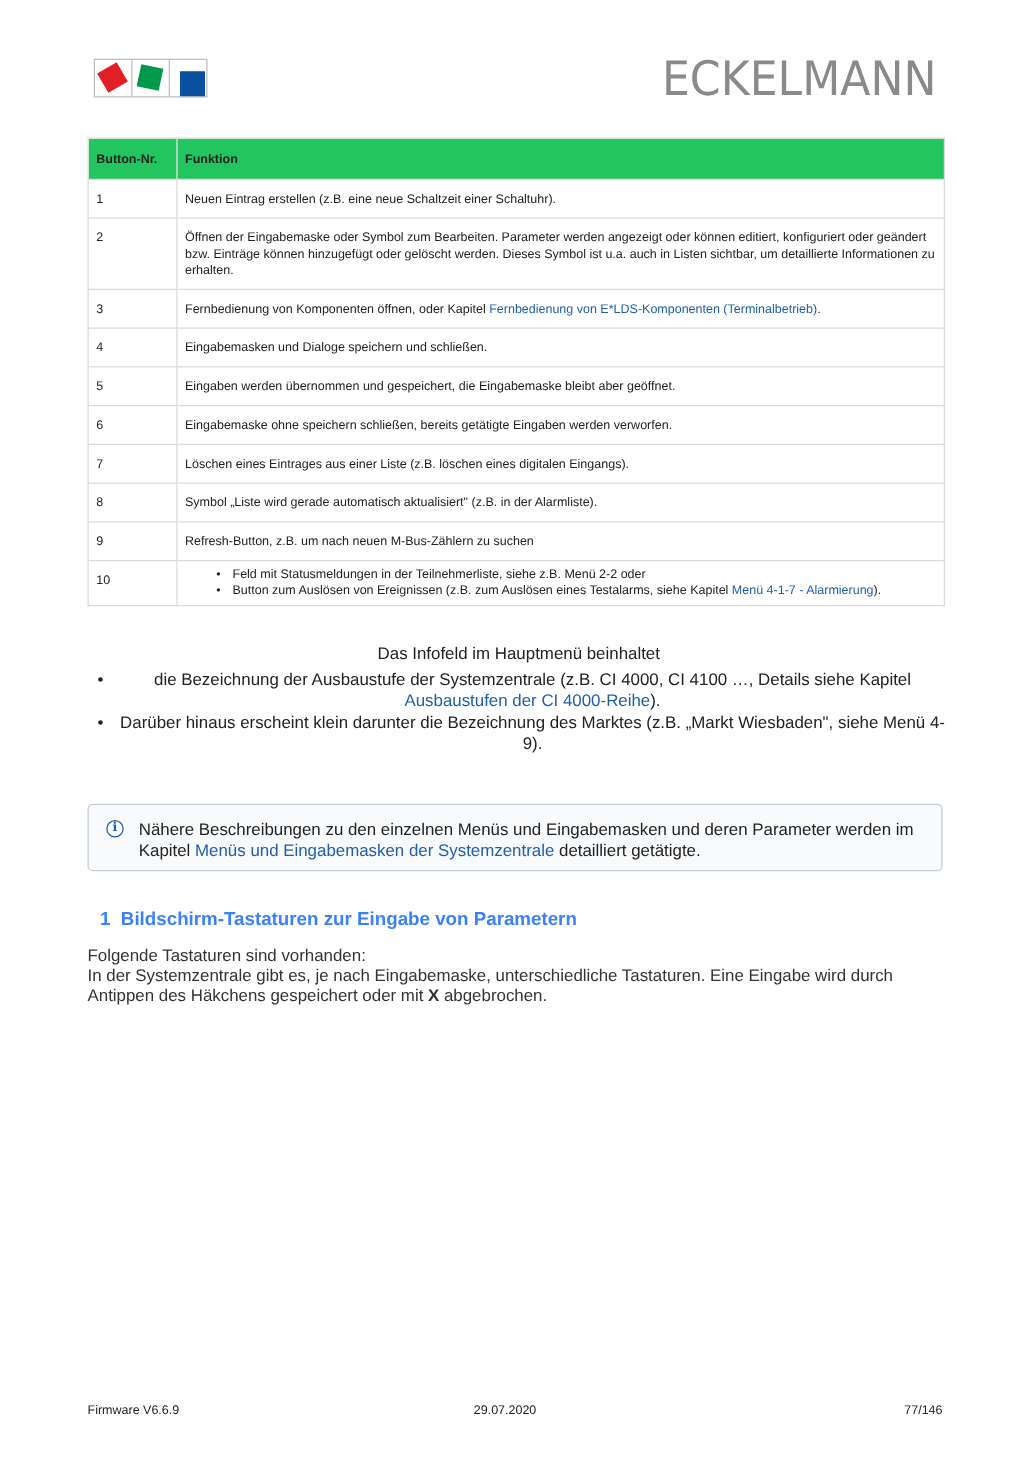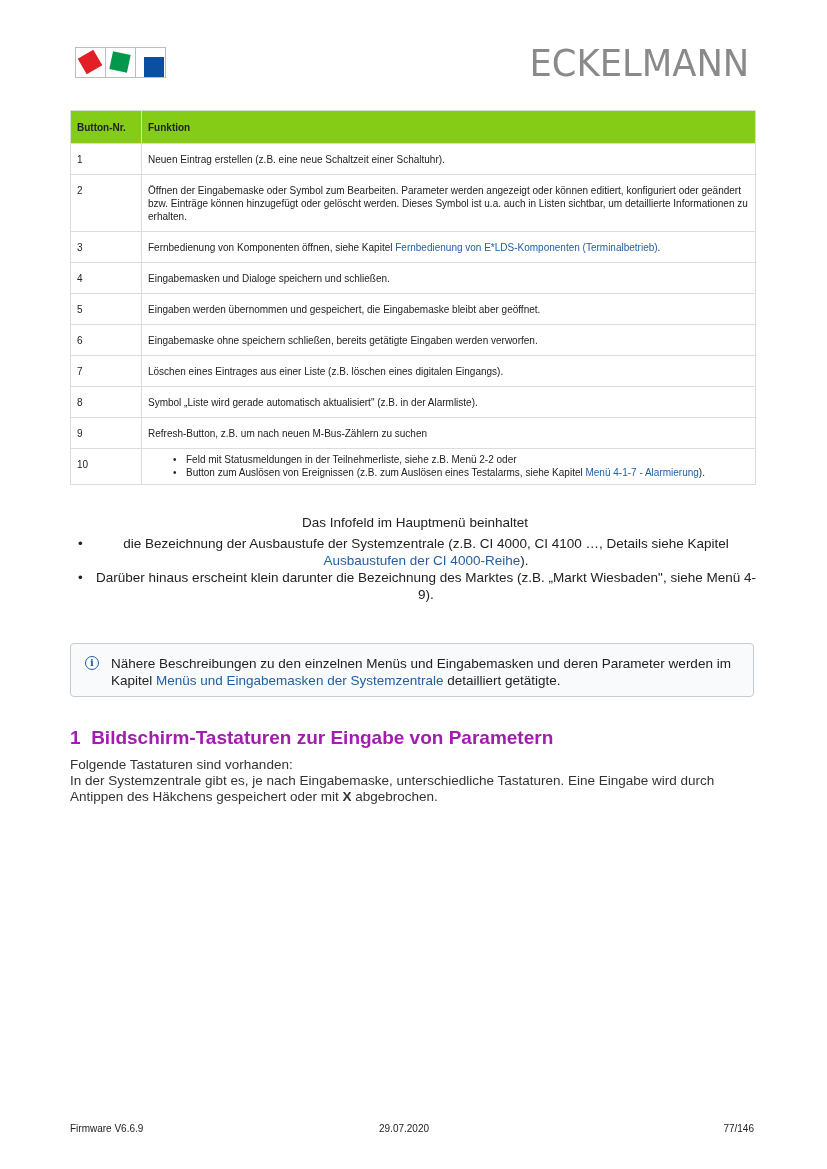--- a/index.html
+++ b/index.html
@@ -23,21 +23,21 @@
     font-family: "DejaVu Sans", sans-serif; transform: scaleX(0.93); transform-origin: right center;
   }
   table.func {
     position: absolute; left: 70px; top: 110px; width: 686px;
     border-collapse: collapse; font-size: 10px; line-height: 13px;
   }
   table.func th, table.func td {
     border: 1px solid #dcdcdc; text-align: left; vertical-align: top;
     padding: 9px 6px 8px 6px;
   }
-  table.func th { background: #84cc16; font-weight: bold; padding: 10px 6px 9px 6px; }
+  table.func th { background: #22c55e; font-weight: bold; padding: 10px 6px 9px 6px; }
   table.func td.nr, table.func th.nr { width: 58px; }
   table.func td ul { margin: 0; padding-left: 38px; list-style: none; }
   table.func td ul li { position: relative; }
   table.func td ul li::before { content: "•"; position: absolute; left: -13px; }
   table.func td.cell-10 { padding-top: 4px; padding-bottom: 5px; }
   a, .link { color: #1f5fa6; text-decoration: none; }
   .info-section { position: absolute; left: 70px; top: 514px; width: 690px; font-size: 13.5px; line-height: 17px; text-align: center; }
   .info-section p { margin: 0 0 4px 0; }
   .info-section ul { margin: 0; padding-left: 22px; list-style: none; }
   .info-section ul li { position: relative; margin-bottom: 0; }
@@ -46,21 +46,21 @@
     position: absolute; left: 70px; top: 643px; width: 684px; height: 54px;
     border: 1px solid #c3ccd6; border-radius: 4px; background: #f8fafc;
     box-sizing: border-box; padding: 11px 12px 0 40px; font-size: 13.5px; line-height: 17px;
   }
   .note .info-icon {
     position: absolute; left: 14px; top: 12px; width: 12px; height: 12px; border: 1.5px solid #1f5fa6;
     border-radius: 50%; color: #1f5fa6; font-size: 10px; line-height: 12px; text-align: center;
     font-weight: bold; font-family: "DejaVu Serif", serif;
   }
   h2.section {
-    position: absolute; left: 70px; top: 727px; margin: 0; font-size: 19px; font-weight: bold; color: #a21caf;
+    position: absolute; left: 80px; top: 727px; margin: 0; font-size: 15px; font-weight: bold; color: #3b82f6;
   }
   .section-body { position: absolute; left: 70px; top: 757px; width: 690px; font-size: 13.5px; line-height: 16px; color: #333; }
   .section-body p { margin: 0; }
   .footer { position: absolute; top: 1123px; font-size: 10px; color: #222; }
   .footer.left { left: 70px; }
   .footer.center { left: 379px; }
   .footer.right { right: 73px; }
 </style>
 </head>
 <body>
@@ -89,21 +89,21 @@
     <tr>
       <td class="nr">1</td>
       <td>Neuen Eintrag erstellen (z.B. eine neue Schaltzeit einer Schaltuhr).</td>
     </tr>
     <tr>
       <td class="nr">2</td>
       <td>Öffnen der Eingabemaske oder Symbol zum Bearbeiten. Parameter werden angezeigt oder können editiert, konfiguriert oder geändert bzw. Einträge können hinzugefügt oder gelöscht werden. Dieses Symbol ist u.a. auch in Listen sichtbar, um detaillierte Informationen zu erhalten.</td>
     </tr>
     <tr>
       <td class="nr">3</td>
-      <td><span>Fernbedienung von Komponenten öffnen, siehe Kapitel </span><a class="link">Fernbedienung von E*LDS-Komponenten (Terminalbetrieb)</a><span>.</span></td>
+      <td><span>Fernbedienung von Komponenten öffnen, oder Kapitel </span><a class="link">Fernbedienung von E*LDS-Komponenten (Terminalbetrieb)</a><span>.</span></td>
     </tr>
     <tr>
       <td class="nr">4</td>
       <td>Eingabemasken und Dialoge speichern und schließen.</td>
     </tr>
     <tr>
       <td class="nr">5</td>
       <td>Eingaben werden übernommen und gespeichert, die Eingabemaske bleibt aber geöffnet.</td>
     </tr>
     <tr>

